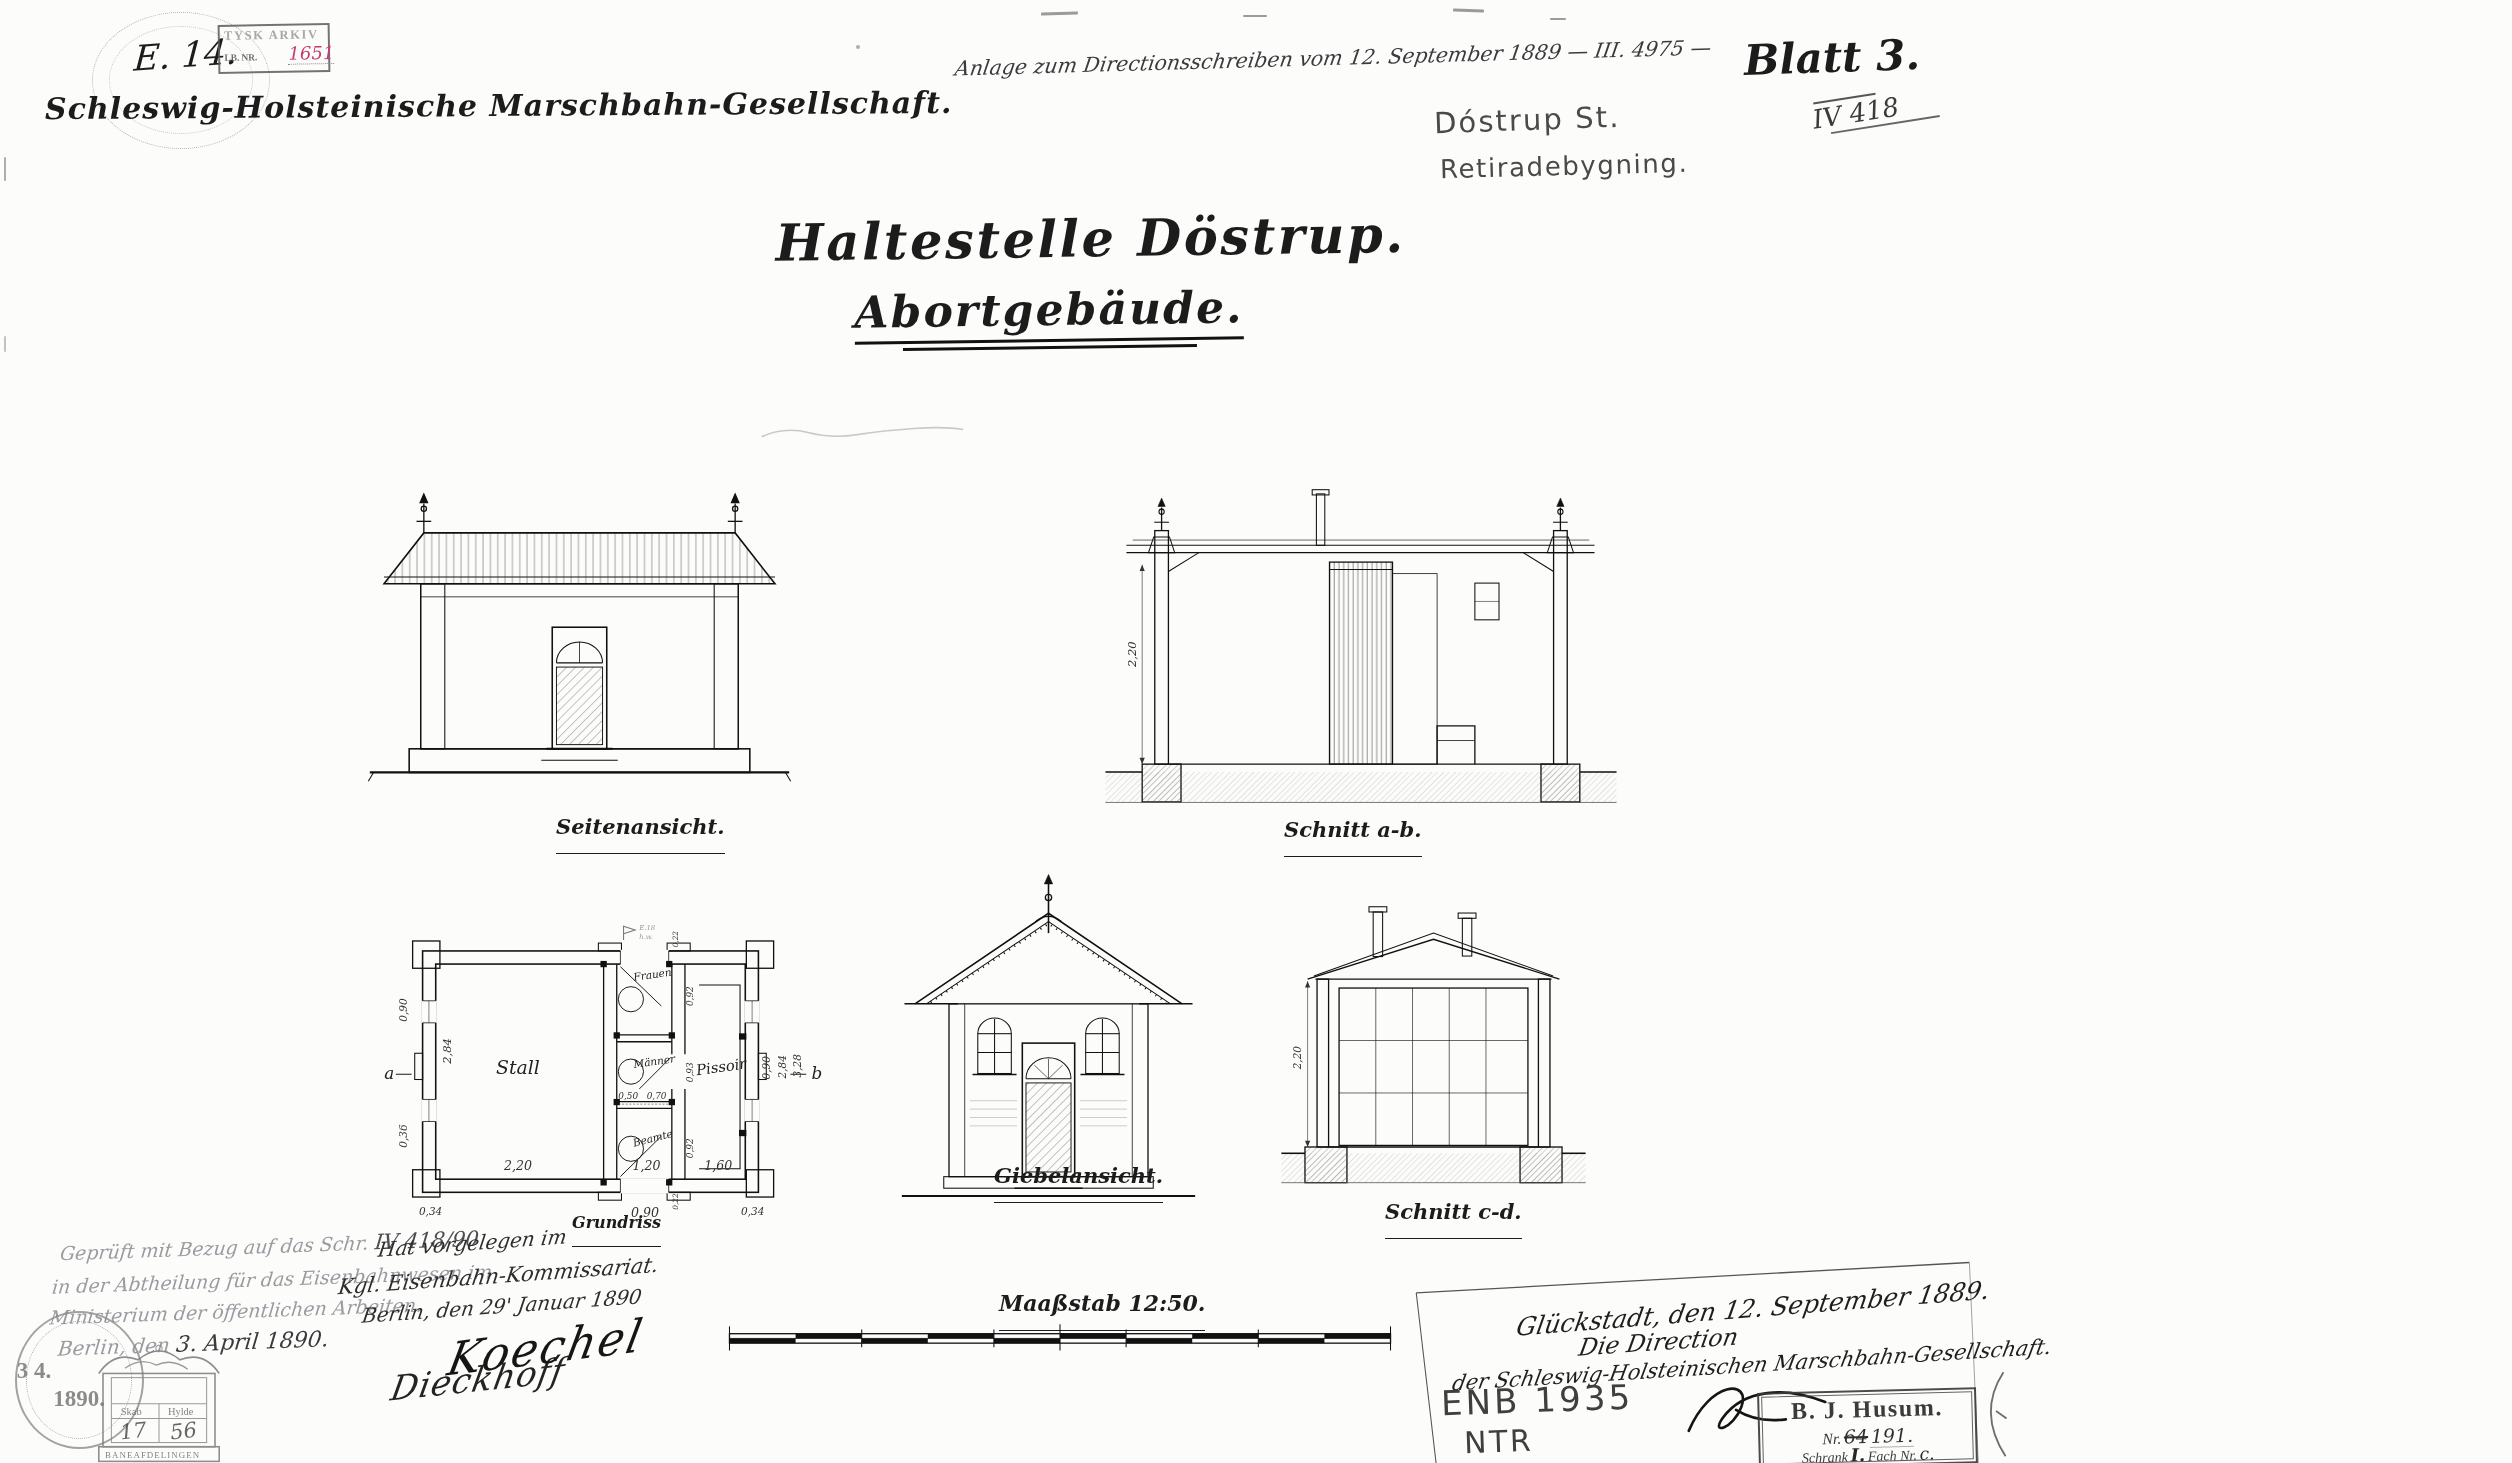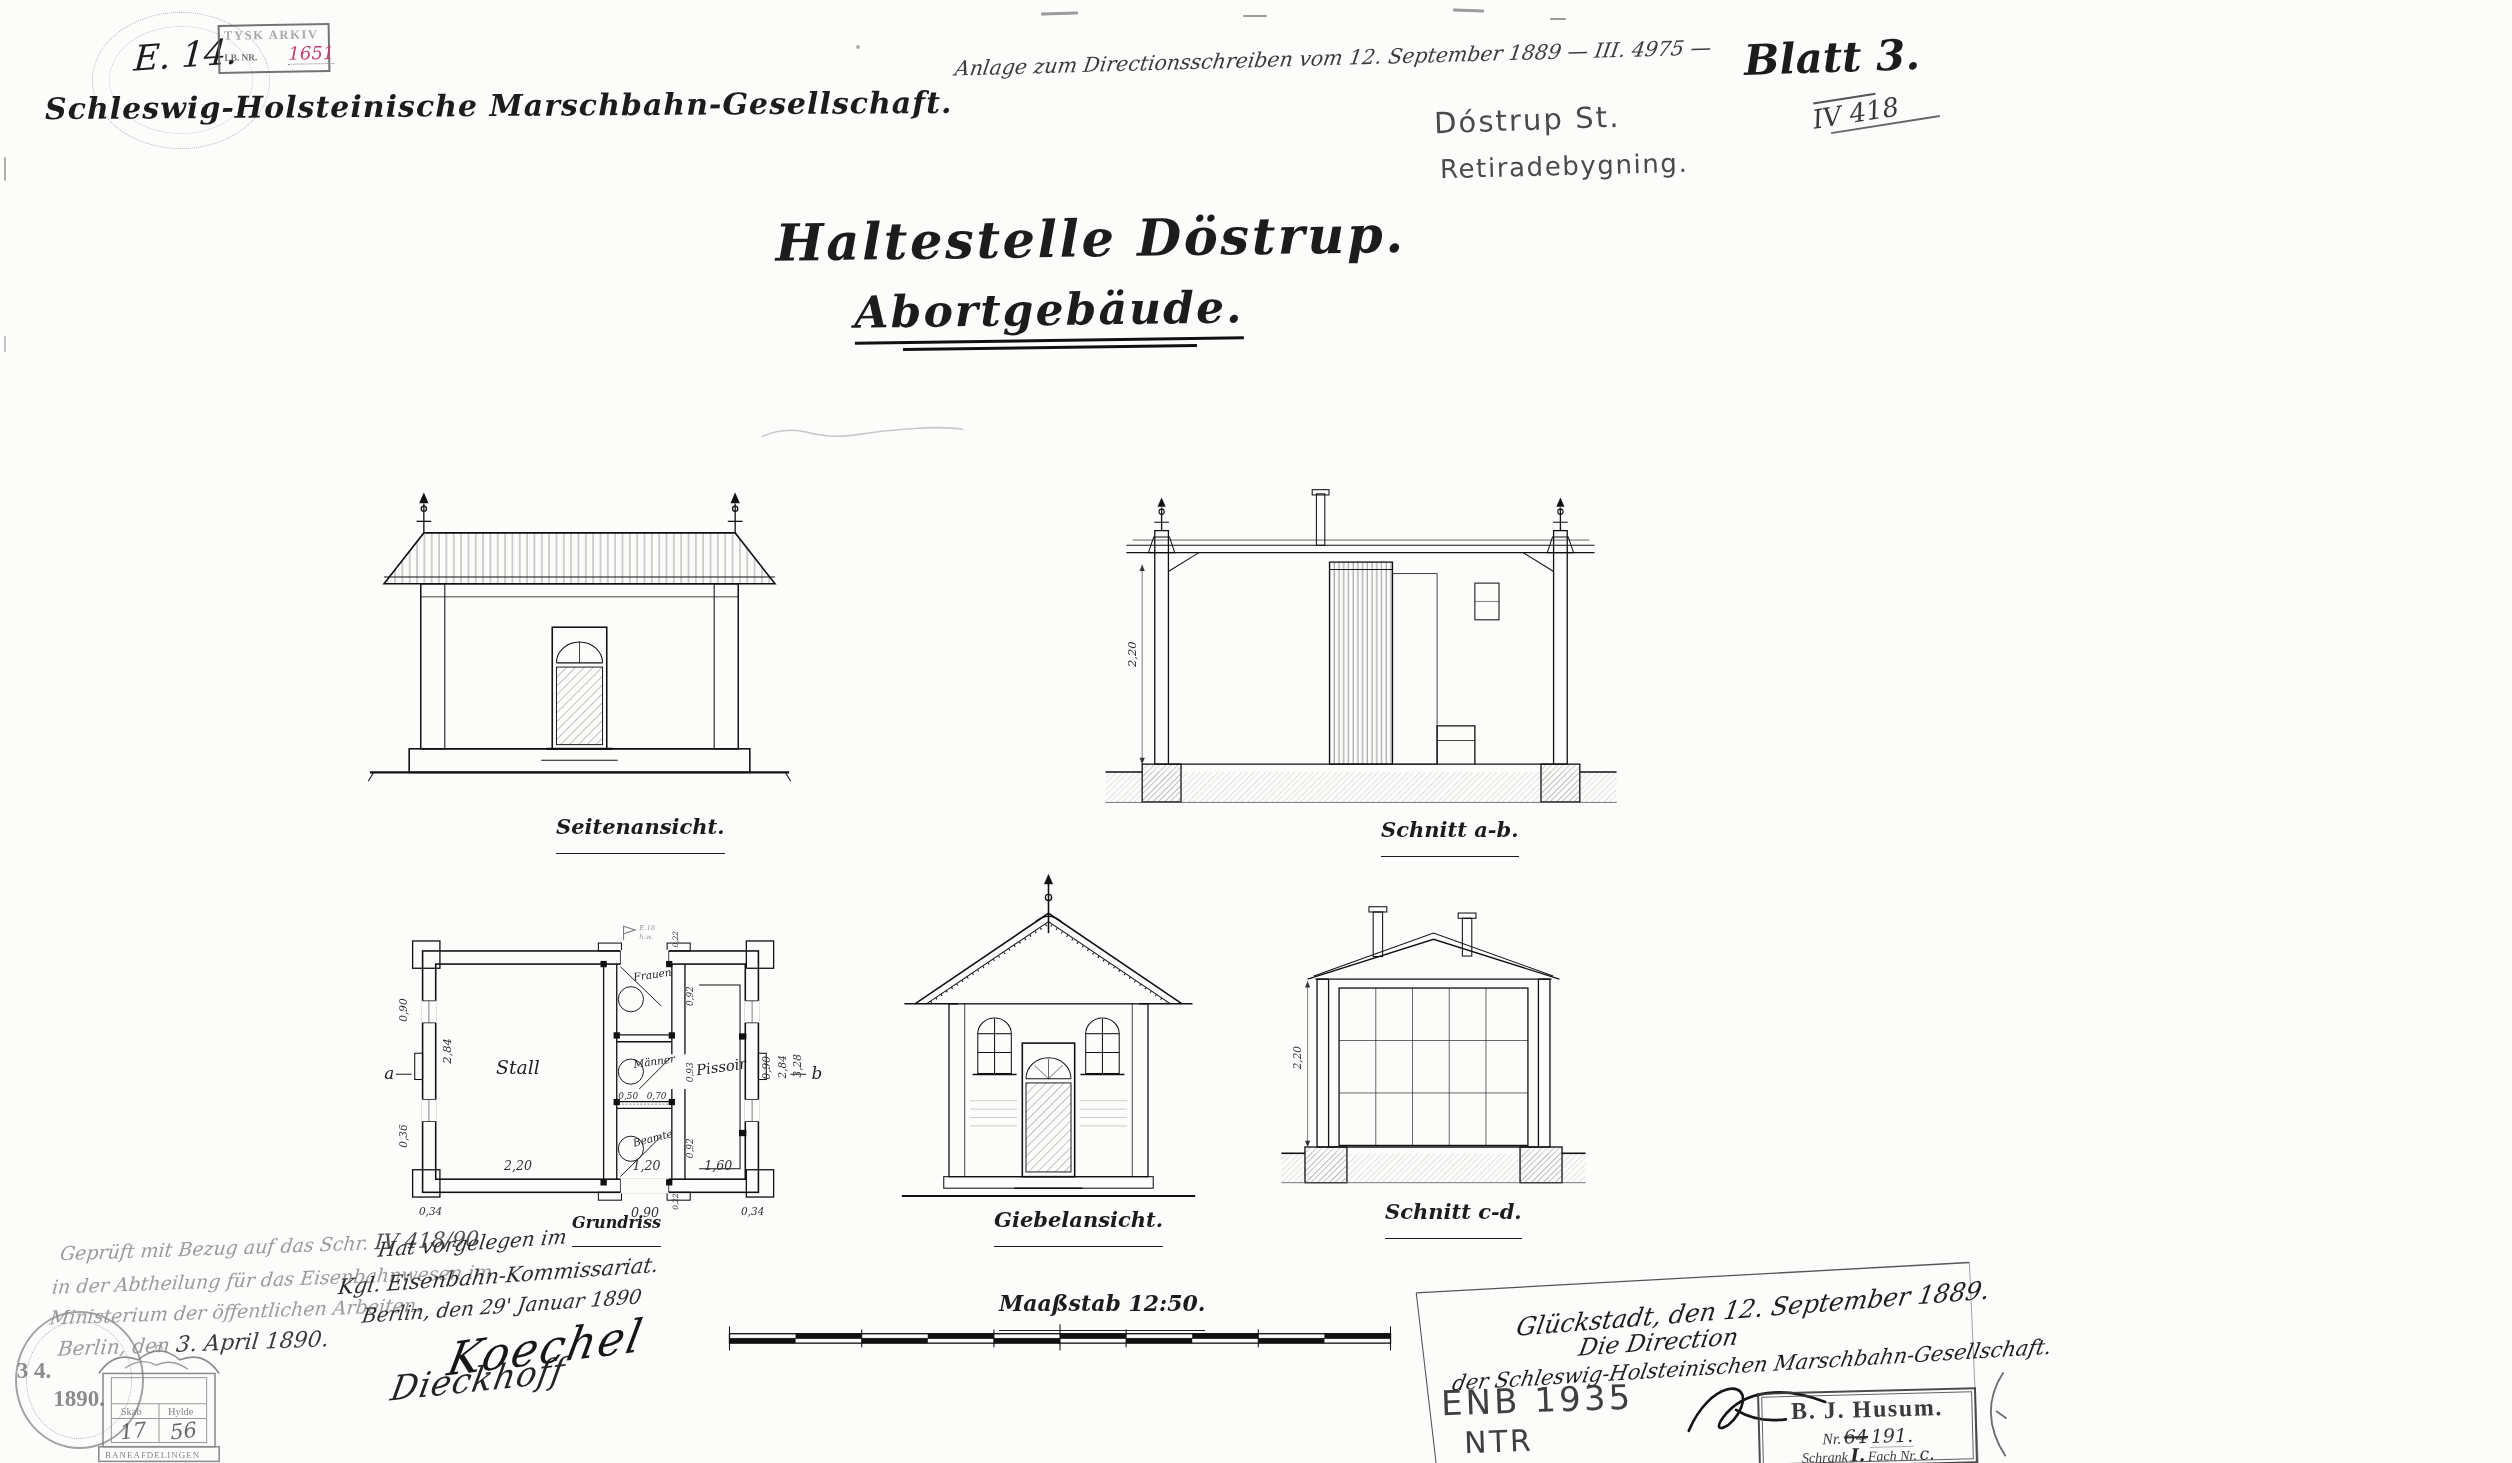--- a/index.html
+++ b/index.html
@@ -165,21 +165,21 @@
     <rect x="848" y="545" width="74" height="72" fill="url(#rubbleB)" stroke="#111" stroke-width="2.5"></rect>
     <rect x="18" y="560" width="974" height="58" fill="url(#rubbleB)" stroke="none" opacity=".55"></rect>
     <line x1="18" y1="560" x2="88" y2="560" stroke="#111" stroke-width="3"></line>
     <line x1="922" y1="560" x2="992" y2="560" stroke="#111" stroke-width="3"></line>
     <line x1="18" y1="618" x2="992" y2="618" stroke="#555" stroke-width="1.5"></line>
 
     <line x1="88" y1="165" x2="88" y2="545" stroke="#333" stroke-width="1.2"></line>
     <path d="M88 165 l-5 12 h10 z M88 545 l-5 -12 h10 z" fill="#333"></path>
     <text x="76" y="360" font-size="22" font-style="italic" fill="#333" transform="rotate(-90 76 360)">2,20</text>
   </svg>
-  <div class="abs hw viewlabel uline" style="left:1381px;top:817px;text-align:right;">Schnitt a-b.</div>
+  <div class="abs hw viewlabel uline" style="left:1284px;top:817px;text-align:right;">Schnitt a-b.</div>
 
   <svg class="abs" style="left:378px;top:922px;" width="446" height="315" viewBox="0 0 850 600">
     <g fill="none" stroke="#111">
 
       <rect x="85" y="55" width="640" height="460" stroke-width="3"></rect>
       <rect x="110" y="80" width="590" height="410" stroke-width="3"></rect>
 
       <rect x="66" y="36" width="52" height="52" stroke-width="2.5"></rect>
       <rect x="702" y="36" width="52" height="52" stroke-width="2.5"></rect>
       <rect x="66" y="472" width="52" height="52" stroke-width="2.5"></rect>
@@ -352,21 +352,21 @@
       <line x1="295" y1="398" x2="268" y2="372"></line>
       <line x1="295" y1="398" x2="322" y2="372"></line>
       <line x1="252" y1="398" x2="338" y2="398" stroke-width="2"></line>
     </g>
     <rect x="252" y="406" width="86" height="170" fill="url(#dhatchG)" stroke="#111" stroke-width="1.8"></rect>
 
     <rect x="95" y="585" width="400" height="22" fill="none" stroke="#111" stroke-width="2"></rect>
     <line x1="230" y1="607" x2="360" y2="607" stroke="#111" stroke-width="3"></line>
     <line x1="15" y1="622" x2="575" y2="622" stroke="#111" stroke-width="4"></line>
   </svg>
-  <div class="abs hw viewlabel uline" style="left:994px;top:1207px;">Giebelansicht.</div>
+  <div class="abs hw viewlabel uline" style="left:994px;top:1163px;">Giebelansicht.</div>
 
   <svg class="abs" style="left:1276px;top:891px;" width="315" height="320" viewBox="0 0 600 610">
     <defs>
       <pattern id="rubbleC" width="16" height="16" patternUnits="userSpaceOnUse" patternTransform="rotate(45)">
         <line x1="0" y1="0" x2="0" y2="16" stroke="#666" stroke-width="1.2"></line>
         <line x1="8" y1="0" x2="8" y2="16" stroke="#999" stroke-width="0.8"></line>
       </pattern>
     </defs>
 
     <path d="M60 168 L300 92 L540 168" fill="none" stroke="#111" stroke-width="2.5"></path>

